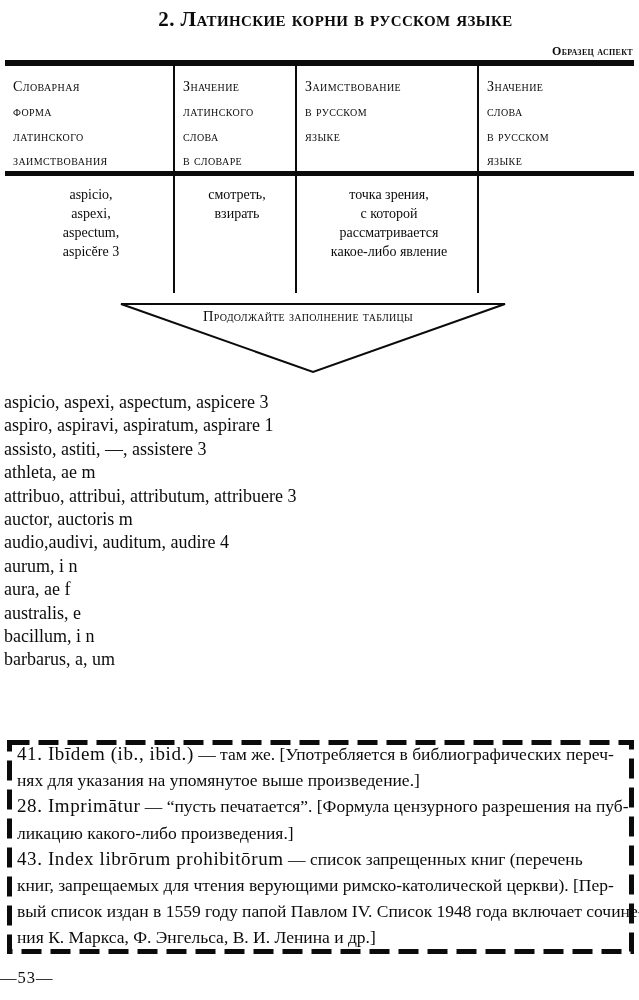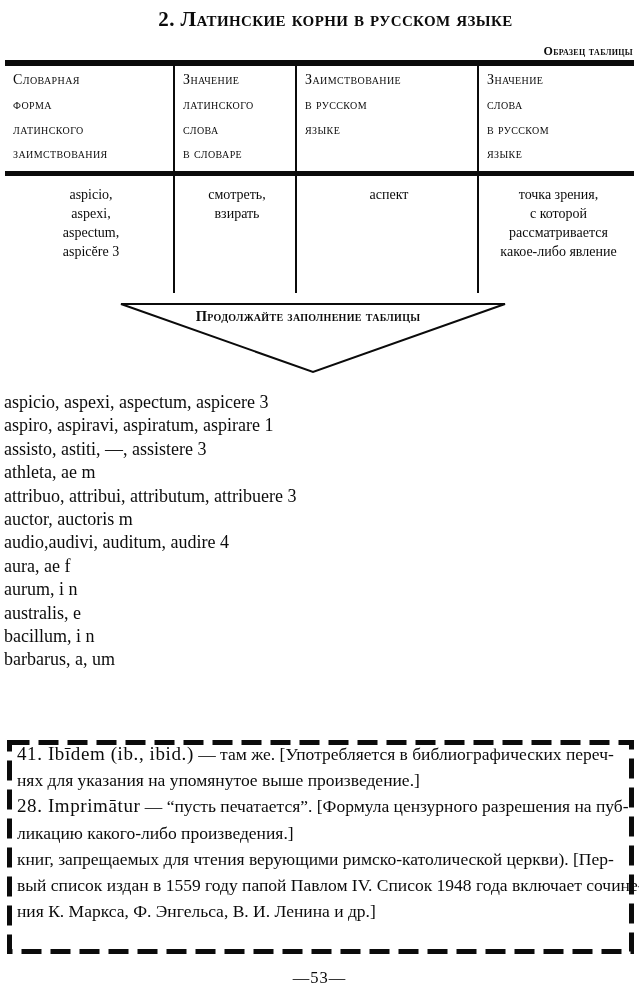--- a/index.html
+++ b/index.html
@@ -27,66 +27,66 @@
 
   
   .sample-table {
     position: absolute; top: 60px; left: 5px; width: 629px;
     border-top: 6px solid #0b0b0b;
   }
   .t-row { display: grid; grid-template-columns: 170px 122px 182px 155px; }
   .t-row.header { border-bottom: 5px solid #0b0b0b; }
   .t-cell {
     white-space: pre-line;
-    padding: 2px 4px 0 8px;
+    padding: 9px 4px 0 8px;
   }
   .t-cell:nth-child(1), .t-cell:nth-child(2), .t-cell:nth-child(3) {
     border-right: 2px solid #0b0b0b;
   }
   .header .t-cell {
     height: 105px; font-size: 14px; line-height: 24.8px;
     font-variant: small-caps; letter-spacing: 0.4px; font-weight: 500;
   }
   .bodyrow .t-cell {
     height: 117px; font-size: 14px; line-height: 19px; padding-top: 9px; text-align: center;
   }
 
   
   .triangle-zone { position: absolute; top: 293px; left: 0; width: 639px; height: 100px; }
   .triangle-zone svg { position: absolute; top: 0; left: 0; }
   .triangle-caption {
     position: absolute; top: 15px; left: 308px; transform: translateX(-50%);
-    font-size: 14.5px; font-variant: small-caps; font-weight: 700;
+    font-size: 14.5px; font-variant: small-caps; font-weight: 400;
     letter-spacing: 0.3px; white-space: nowrap;
   }
 
   
   .word-list { position: absolute; top: 391px; left: 4px; font-size: 18px; line-height: 23.4px; }
 
   
   .dash-box { position: absolute; top: 740px; left: 7px; width: 627px; height: 214px; }
   .dash-box svg { position: absolute; top: 0; left: 0; }
   .dash-box-content {
     position: absolute; top: 1px; left: 10px; right: 12px;
     font-size: 17.5px; line-height: 26.2px; white-space: nowrap;
   }
   .latin-term { font-size: 19px; letter-spacing: 0.6px; }
 
   
   .page-number {
     position: absolute; top: 968px; left: 0; width: 639px;
-    text-align: center; font-size: 16.5px; letter-spacing: 1px;
+    text-align: left; font-size: 16.5px; letter-spacing: 1px;
   }
 </style>
 </head>
 <body>
 
 <div class="page-title sc">2. Латинские корни в русском языке</div>
 
-<div class="table-caption sc">Образец таблицы</div>
+<div class="table-caption sc">Образец аспект</div>
 
 <div class="sample-table">
   <div class="t-row header">
     <div class="t-cell">Словарная
 форма
 латинского
 заимствования</div>
     <div class="t-cell">Значение
 латинского
 слова
@@ -99,21 +99,20 @@
 в русском
 языке</div>
   </div>
   <div class="t-row bodyrow">
     <div class="t-cell">aspicio,
 aspexi,
 aspectum,
 aspicĕre 3</div>
     <div class="t-cell">смотреть,
 взирать</div>
-    <div class="t-cell">аспект</div>
     <div class="t-cell">точка зрения,
 с которой
 рассматривается
 какое-либо явление</div>
   </div>
 </div>
 
 <div class="triangle-zone">
   <svg width="639" height="100" viewBox="0 0 639 100">
     <path d="M121 11 L505 11 L313 79 Z" fill="none" stroke="#0b0b0b" stroke-width="2"></path>
@@ -122,35 +121,36 @@
 </div>
 
 <div class="word-list">
   <div>aspicio, aspexi, aspectum, aspicere 3</div>
   <div>aspiro, aspiravi, aspiratum, aspirare 1</div>
   <div>assisto, astiti, —, assistere 3</div>
   <div>athleta, ae m</div>
   <div>attribuo, attribui, attributum, attribuere 3</div>
   <div>auctor, auctoris m</div>
   <div>audio,audivi, auditum, audire 4</div>
+  <div>aurum, i n</div>
   <div>aura, ae f</div>
-  <div>aurum, i n</div>
   <div>australis, e</div>
   <div>bacillum, i n</div>
   <div>barbarus, a, um</div>
 </div>
 
 <div class="dash-box">
   <svg width="627" height="214" viewBox="0 0 627 214">
     <rect x="2.5" y="2.5" width="622" height="209" fill="none" stroke="#0b0b0b" stroke-width="5" stroke-dasharray="20 9"></rect>
   </svg>
   <div class="dash-box-content">
     <div><span class="latin-term">41. Ibīdem (ib., ibid.)</span><span> — там же. [Употребляется в библиографических переч-</span></div>
     <div><span>нях для указания на упомянутое выше произведение.]</span></div>
     <div><span class="latin-term">28. Imprimātur</span><span> — “пусть печатается”. [Формула цензурного разрешения на пуб-</span></div>
     <div><span>ликацию какого-либо произведения.]</span></div>
+    <div><span class="latin-term">43. Index librōrum prohibitōrum</span><span> — список запрещенных книг (перечень</span></div>
     <div><span>книг, запрещаемых для чтения верующими римско-католической церкви). [Пер-</span></div>
     <div><span>вый список издан в 1559 году папой Павлом IV. Список 1948 года включает сочине-</span></div>
     <div><span>ния К. Маркса, Ф. Энгельса, В. И. Ленина и др.]</span></div>
   </div>
 </div>
 
 <div class="page-number">—53—</div>
 
 </body></html>

